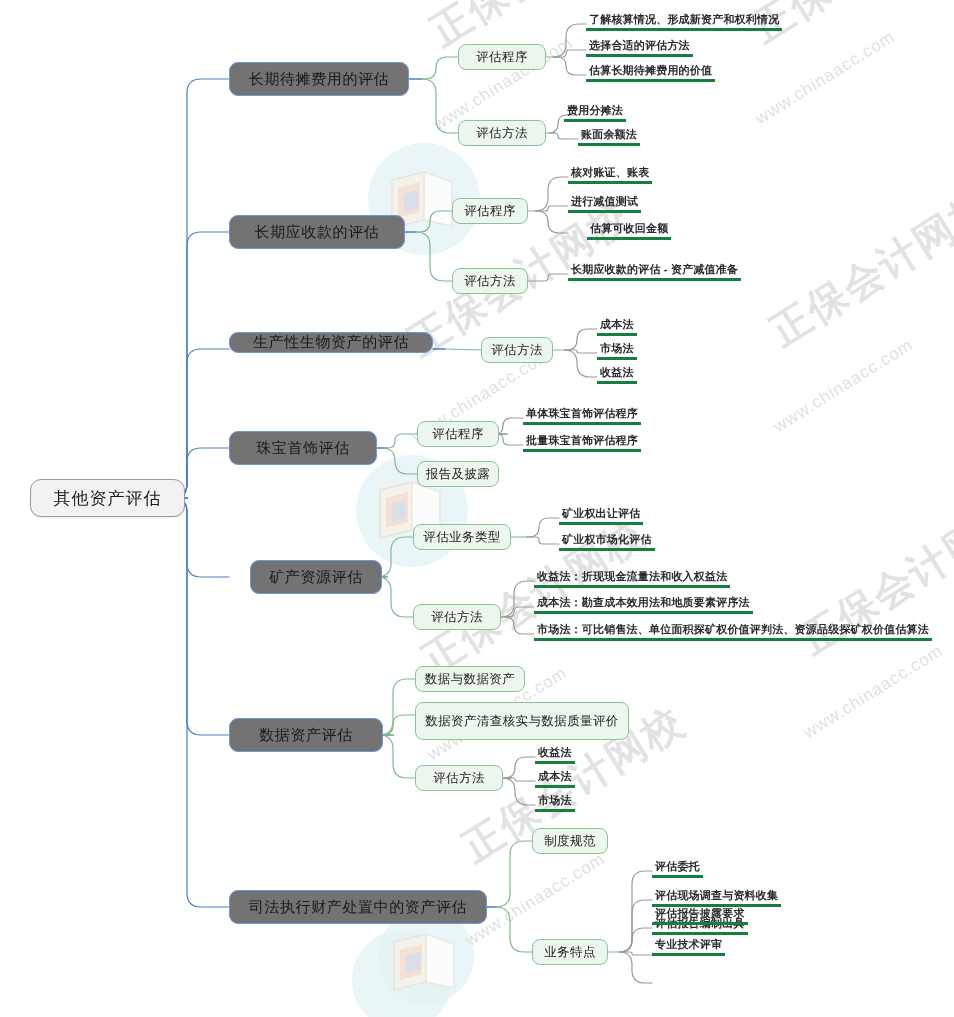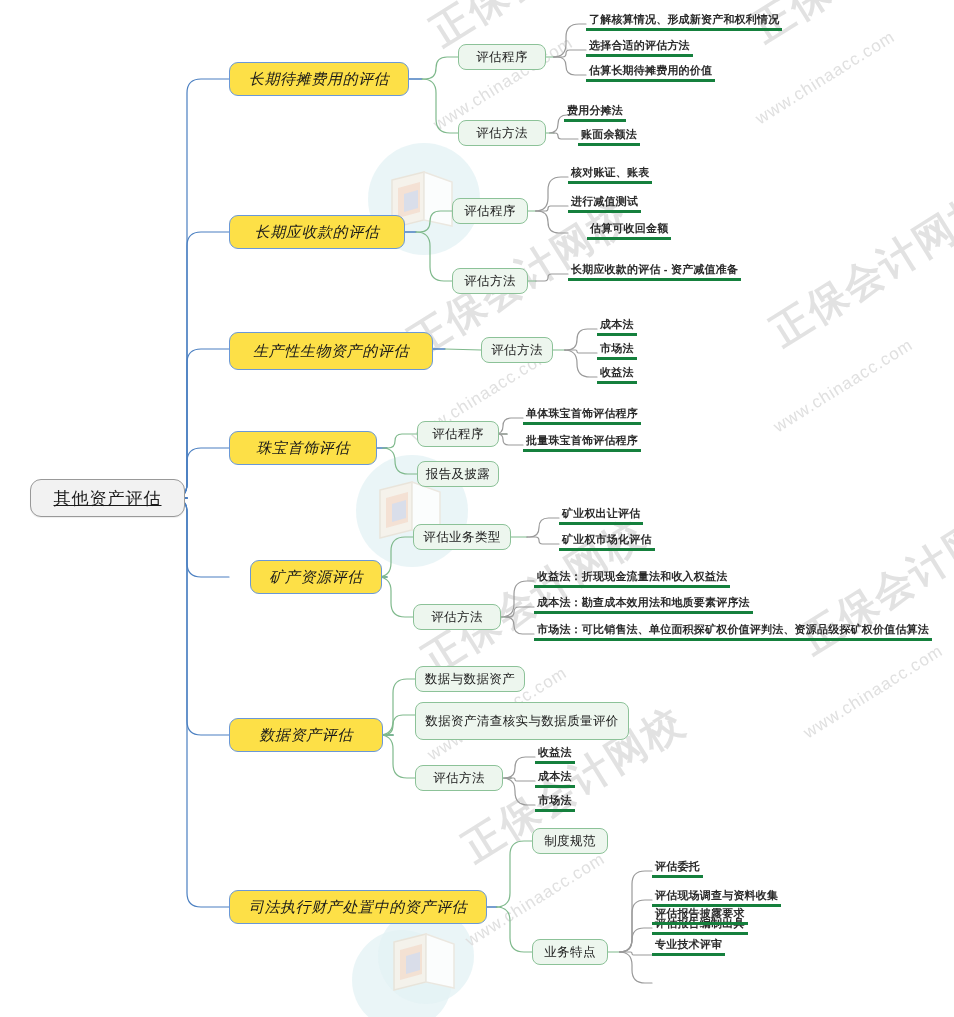--- a/index.html
+++ b/index.html
@@ -39,30 +39,28 @@
     white-space:nowrap;
   }
   .node.root{
     background:#f2f2f2;
     border:1.3px solid #999999;
     border-radius:11px;
     color:#1a1a1a;
     font-size:17px;
     letter-spacing:1px;
     box-shadow:0 1px 1px rgba(0,0,0,.07);
-    text-decoration:underline;
   }
   .node.l1{
-    background:#fde047;
+    background:#737373;
     border:1.3px solid #6a98d8;
     border-radius:9px;
     color:#1a1a1a;
     font-size:15px;
     letter-spacing:.6px;
-    font-style:italic;
   }
   .node.l2{
     background:#edf6ee;
     border:1.2px solid #8cc298;
     border-radius:8px;
     color:#1a1a1a;
     font-size:12.5px;
     letter-spacing:.4px;
   }
   .leaf{
@@ -217,21 +215,21 @@
       <div class="node l2" style="left: 452px; top: 198px; width: 76px; height: 26px;">
         <span>评估程序</span>
       </div>
       <div class="leaf" style="left: 568px; top: 165px;">核对账证、账表</div>
       <div class="leaf" style="left: 568px; top: 194px;">进行减值测试</div>
       <div class="leaf" style="left: 568px; top: 221px; margin-left: 19px;">估算可收回金额</div>
       <div class="node l2" style="left: 452px; top: 268px; width: 76px; height: 26px;">
         <span>评估方法</span>
       </div>
       <div class="leaf" style="left: 568px; top: 262px;">长期应收款的评估 - 资产减值准备</div>
-      <div class="node l1" style="left: 229px; top: 332px; width: 204px; height: 38px;">
+      <div class="node l1" style="left: 229px; top: 332px; width: 204px; height: 21px;">
         <span>生产性生物资产的评估</span>
       </div>
       <div class="node l2" style="left: 481px; top: 337px; width: 72px; height: 26px;">
         <span>评估方法</span>
       </div>
       <div class="leaf" style="left: 597px; top: 317px;">成本法</div>
       <div class="leaf" style="left: 597px; top: 341px;">市场法</div>
       <div class="leaf" style="left: 597px; top: 365px;">收益法</div>
       <div class="node l1" style="left: 229px; top: 431px; width: 148px; height: 34px;">
         <span>珠宝首饰评估</span>

